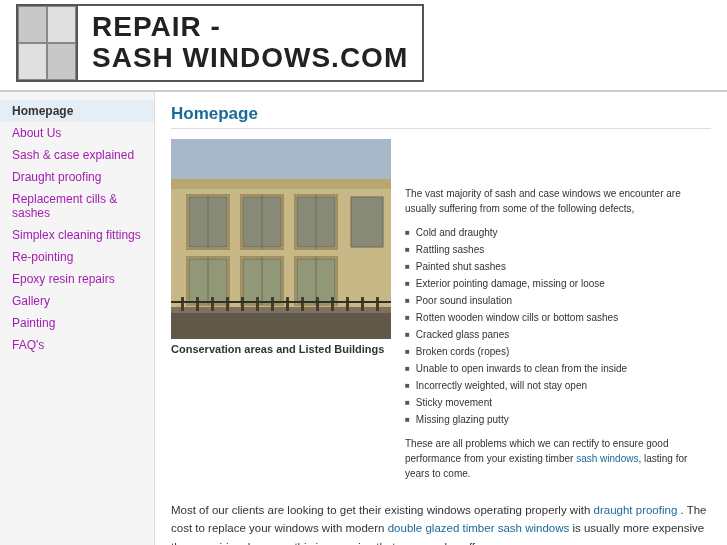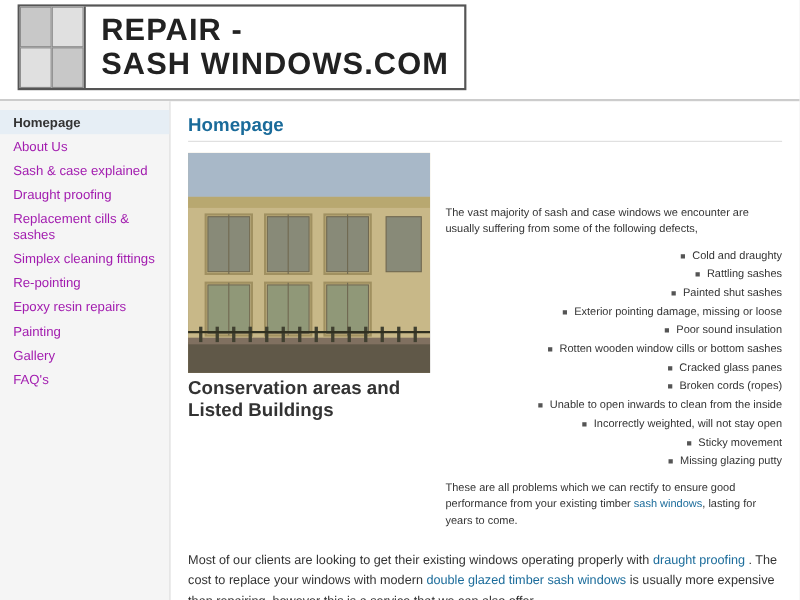--- a/index.html
+++ b/index.html
@@ -135,36 +135,35 @@
     }
     .bullet-list {
       list-style: none;
       margin-bottom: 8px;
     }
     .bullet-list li {
       padding: 1px 0;
       display: flex;
       align-items: flex-start;
       gap: 6px;
-      justify-content: flex-end;
     }
     .bullet-list li::before {
       content: '■';
       font-size: 8px;
       color: #555;
       margin-top: 2px;
       flex-shrink: 0;
     }
     a.inline-link {
       color: #1a6b9a;
       text-decoration: none;
     }
 
     .image-caption {
-      font-size: 17px;
+      font-size: 11px;
       font-weight: bold;
       margin-top: 4px;
       margin-bottom: 8px;
     }
 
     .bottom-text {
       font-size: 11.5px;
       line-height: 1.6;
     }
     .bottom-text p {
@@ -197,22 +196,22 @@
 
     <div id="sidebar">
       <a class="sidebar-item active">Homepage</a>
       <a class="sidebar-item">About Us</a>
       <a class="sidebar-item">Sash &amp; case explained</a>
       <a class="sidebar-item">Draught proofing</a>
       <a class="sidebar-item">Replacement cills &amp; sashes</a>
       <a class="sidebar-item">Simplex cleaning fittings</a>
       <a class="sidebar-item">Re-pointing</a>
       <a class="sidebar-item">Epoxy resin repairs</a>
+      <a class="sidebar-item">Gallery</a>
       <a class="sidebar-item">Painting</a>
-      <a class="sidebar-item">Gallery</a>
       <a class="sidebar-item">FAQ's</a>
     </div>
 
     <div id="content">
       <h1>Homepage</h1>
 
       <div class="content-body">
 
         <div class="content-image">
           <div class="content-image-placeholder">

